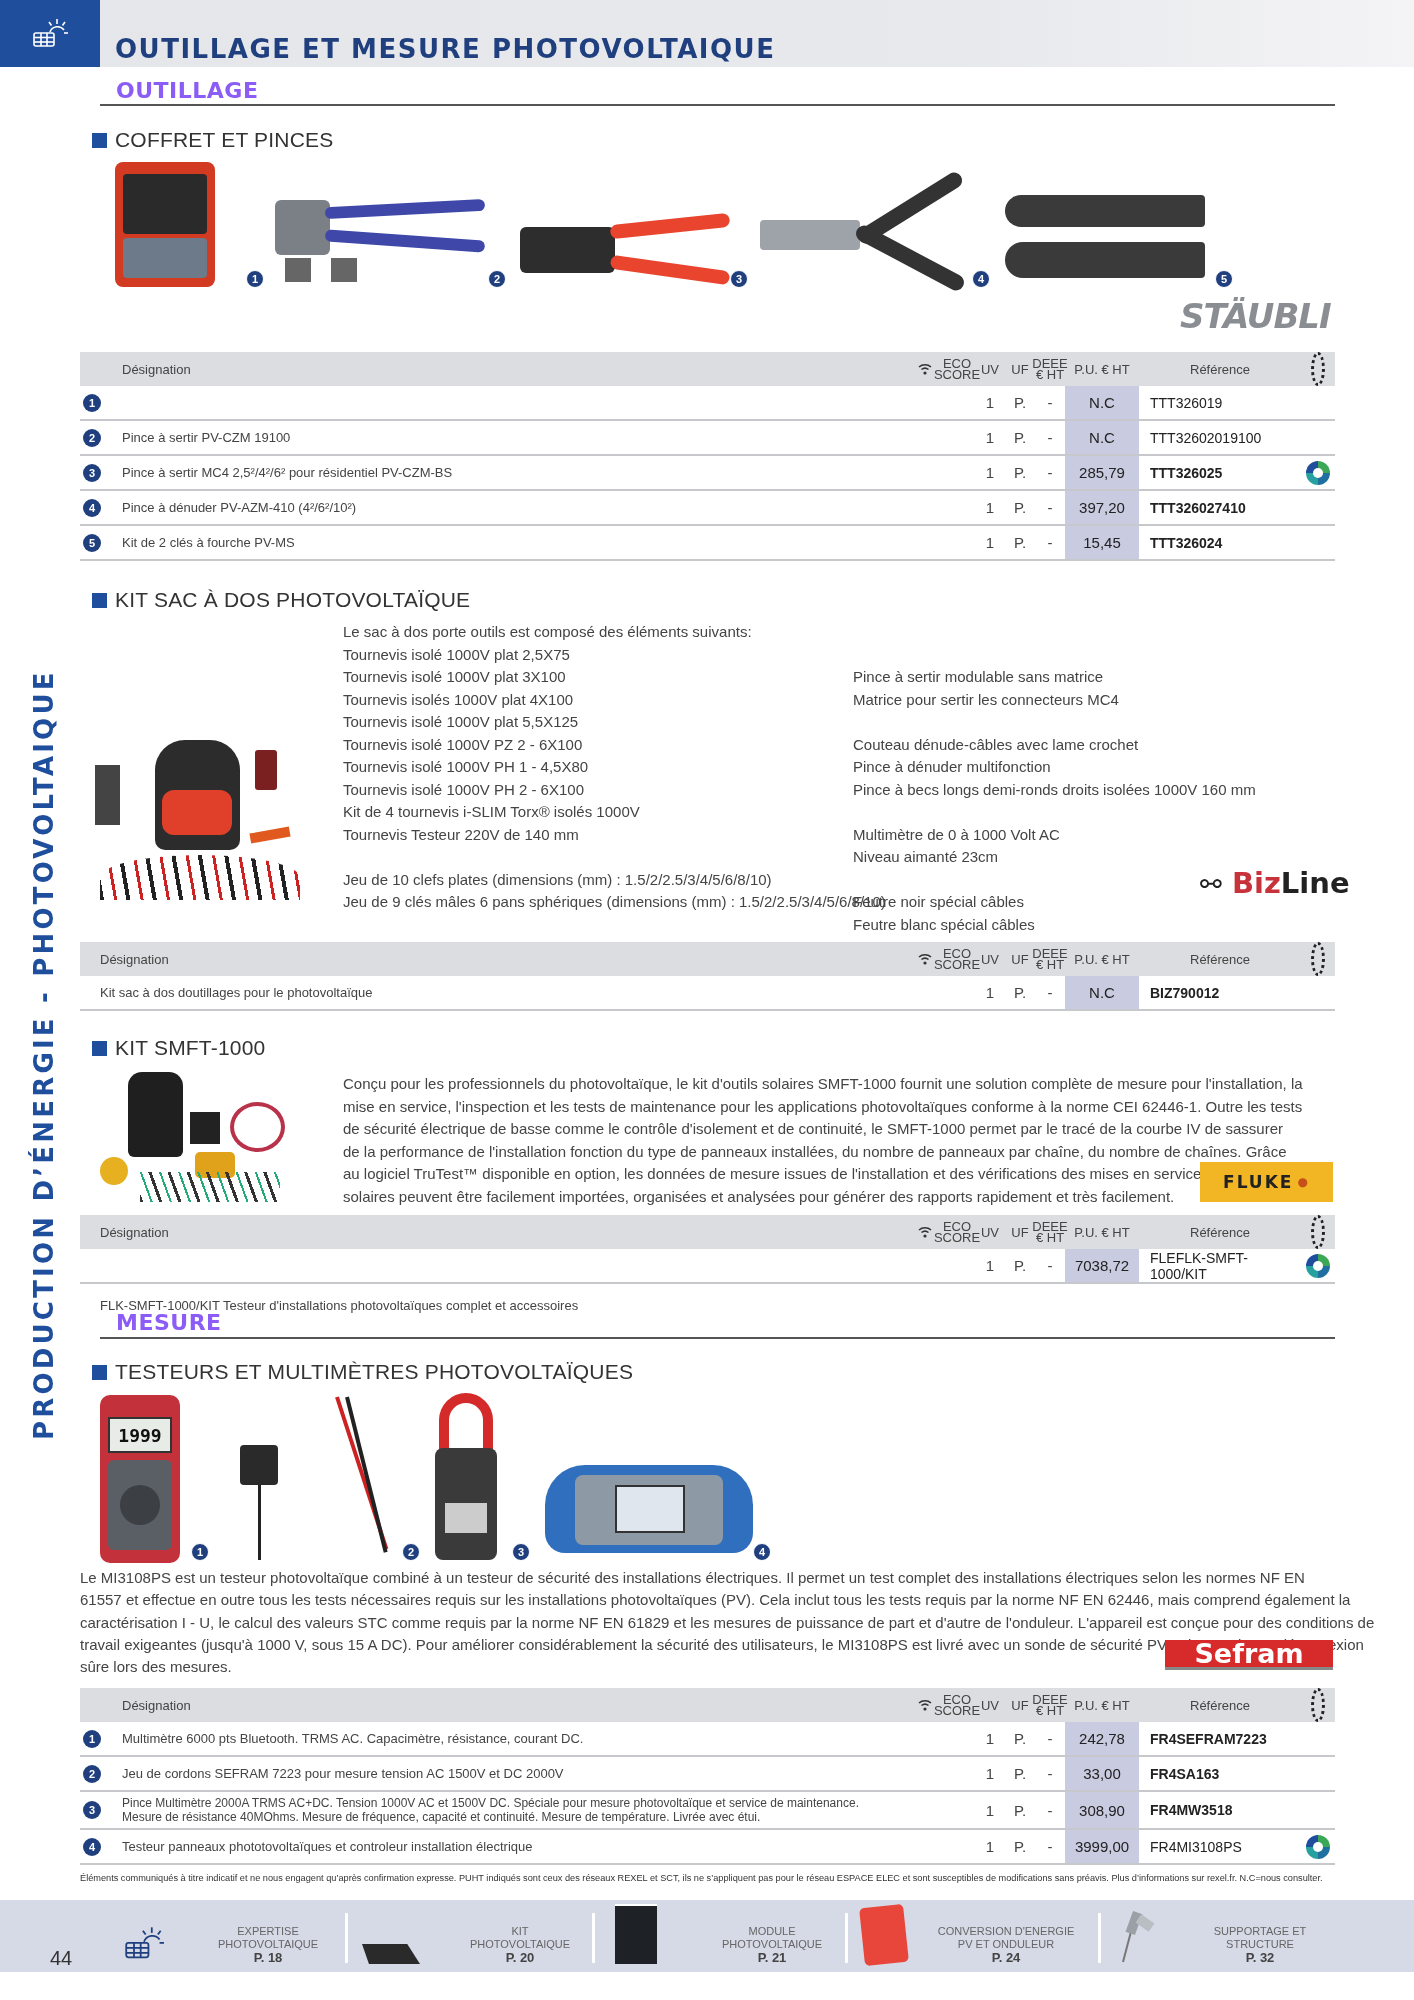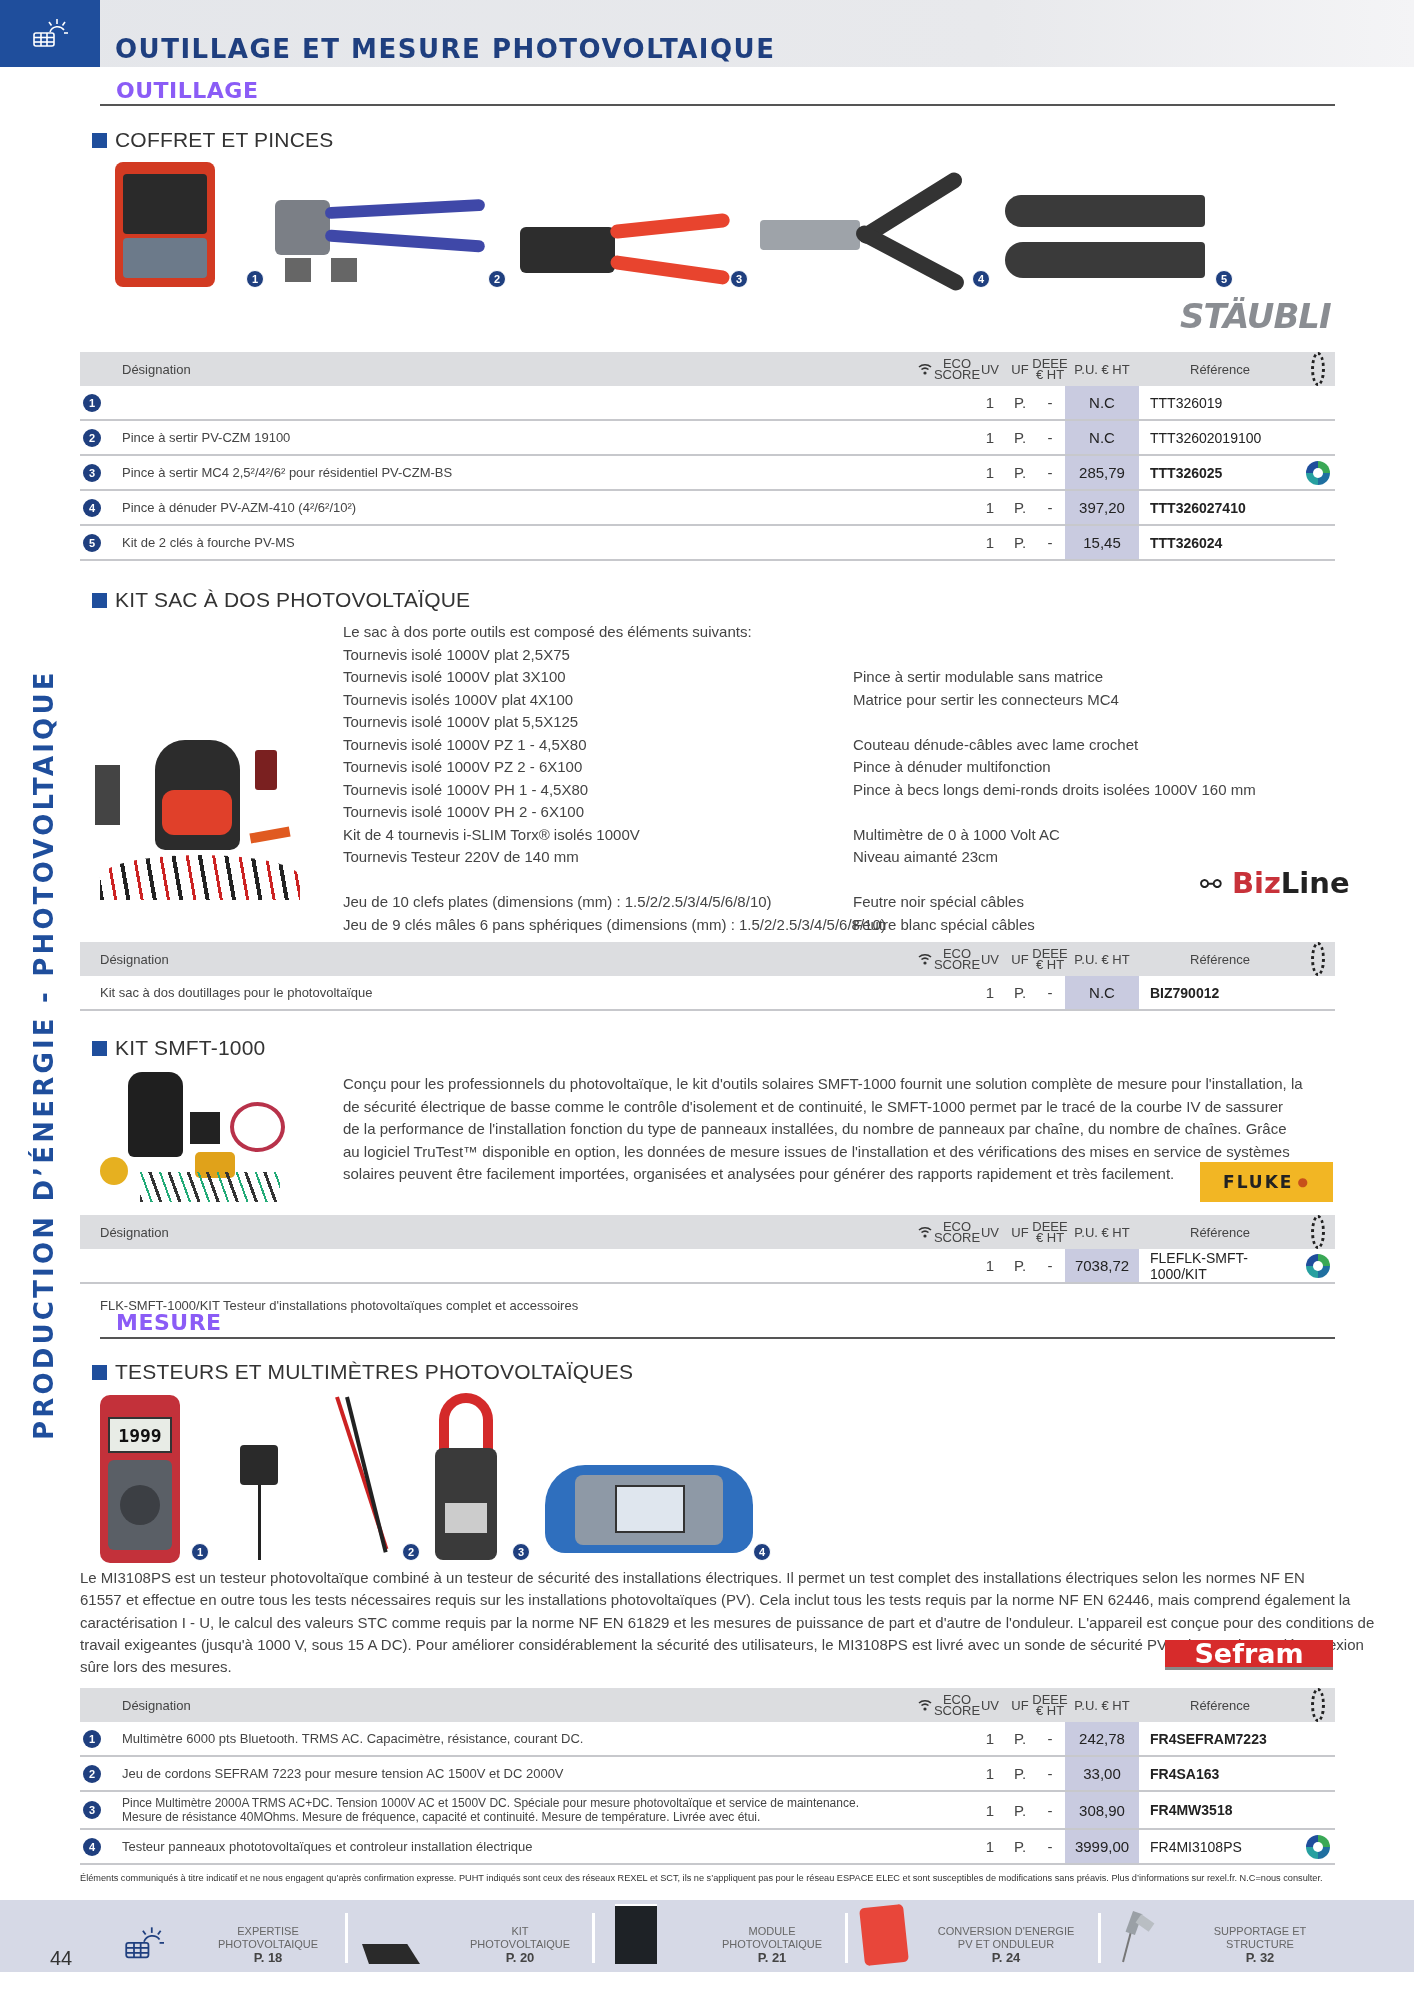--- a/index.html
+++ b/index.html
@@ -239,21 +239,20 @@
   <div style="position:absolute;left:165px;top:15px;width:22px;height:40px;background:#7a2020;border-radius:3px;"></div>
   <div style="position:absolute;left:160px;top:95px;width:40px;height:10px;background:#e05a20;transform:rotate(-10deg);"></div>
   <div style="position:absolute;left:10px;top:120px;width:200px;height:45px;background:repeating-linear-gradient(80deg,#222 0 4px,transparent 4px 14px,#c22 14px 17px,transparent 17px 26px);border-radius:50% 50% 0 0;"></div>
 </div>
 <div class="desc" style="left:343px;top:621px;" id="sac-left">
     <div>Le sac à dos porte outils est composé des éléments suivants:</div>
     <div>Tournevis isolé 1000V plat 2,5X75</div>
     <div>Tournevis isolé 1000V plat 3X100</div>
     <div>Tournevis isolés 1000V plat 4X100</div>
     <div>Tournevis isolé 1000V plat 5,5X125</div>
-    <div>Tournevis isolé 1000V PZ 1 - 4,5X80</div>
     <div>Tournevis isolé 1000V PZ 2 - 6X100</div>
     <div>Tournevis isolé 1000V PH 1 - 4,5X80</div>
     <div>Tournevis isolé 1000V PH 2 - 6X100</div>
     <div>Kit de 4 tournevis i-SLIM Torx® isolés 1000V</div>
     <div>Tournevis Testeur  220V de 140 mm</div>
     <div>&nbsp;</div>
     <div>Jeu de 10 clefs plates (dimensions (mm) : 1.5/2/2.5/3/4/5/6/8/10)</div>
     <div>Jeu de 9 clés mâles 6 pans sphériques (dimensions (mm) : 1.5/2/2.5/3/4/5/6/8/10)</div>
   </div>
 <div class="desc" style="left:853px;top:666px;" id="sac-right">
@@ -314,20 +313,21 @@
 <div class="img" style="left:100px;top:1072px;width:190px;height:135px;">
   <div style="position:absolute;left:28px;top:0;width:55px;height:85px;background:#1f1f1f;border-radius:14px 14px 6px 6px;"></div>
   <div style="position:absolute;left:90px;top:40px;width:30px;height:32px;background:#222;"></div>
   <div style="position:absolute;left:0;top:85px;width:28px;height:28px;border-radius:50%;background:#e6b020;"></div>
   <div style="position:absolute;left:95px;top:80px;width:40px;height:26px;background:#e0a21a;border-radius:5px;"></div>
   <div style="position:absolute;left:130px;top:30px;width:55px;height:50px;border:4px solid #b8324a;border-radius:50%;"></div>
   <div style="position:absolute;left:40px;top:100px;width:140px;height:30px;background:repeating-linear-gradient(70deg,#333 0 3px,transparent 3px 10px,#2a7 10px 12px,transparent 12px 18px);"></div>
 </div>
 <div class="desc" style="left:343px;top:1073px;" id="smft-desc">
     <div>Conçu pour les professionnels du photovoltaïque, le kit d'outils solaires SMFT-1000 fournit une solution complète de mesure pour l'installation, la</div>
+    <div>mise en service, l'inspection et les tests de maintenance pour les applications photovoltaïques conforme à la norme CEI 62446-1. Outre les tests</div>
     <div>de sécurité électrique de basse comme le contrôle d'isolement et de continuité, le SMFT-1000 permet par le tracé de la courbe IV de sassurer</div>
     <div>de la performance de l'installation fonction du type de panneaux installées, du nombre de panneaux par chaîne, du nombre de chaînes. Grâce</div>
     <div>au logiciel TruTest™ disponible en option, les données de mesure issues de l'installation et des vérifications des mises en service de systèmes</div>
     <div>solaires peuvent être facilement importées, organisées et analysées pour générer des rapports rapidement et très facilement.</div>
   </div>
 <div class="logo-fluke">
   <span>FLUKE</span>
     <span style="color:#c7501a;font-size:12px;margin-left:4px;">●</span>
 </div>
 

